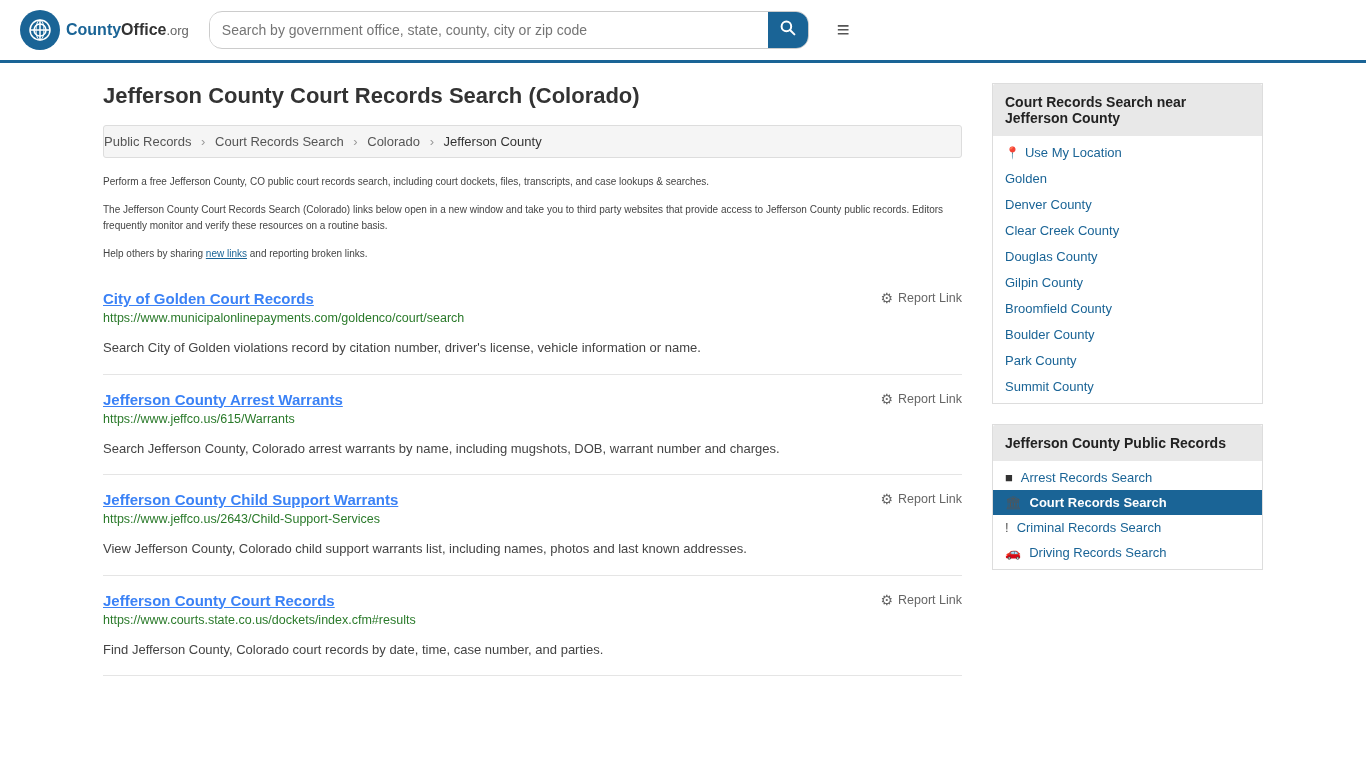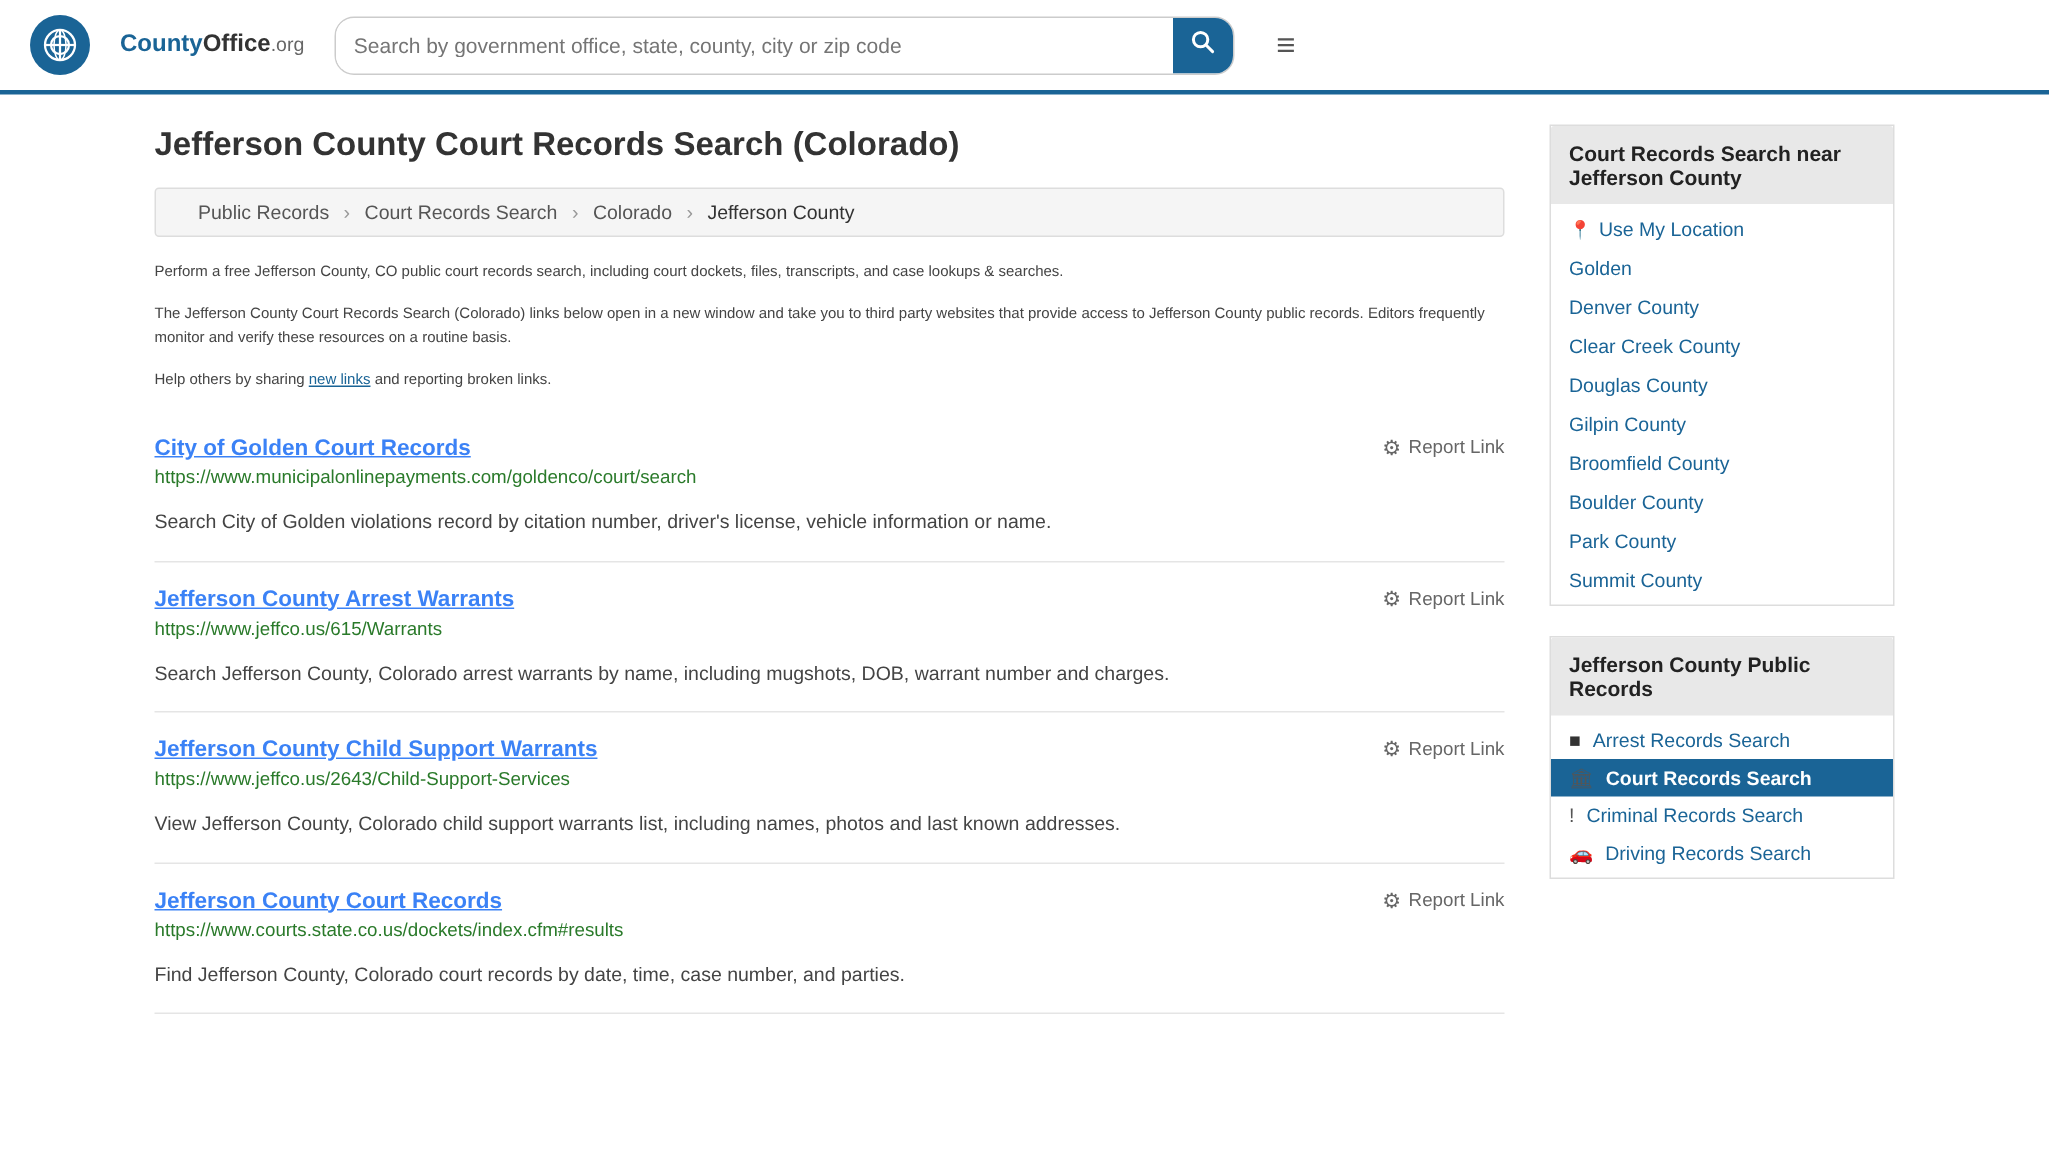--- a/index.html
+++ b/index.html
@@ -10,21 +10,21 @@
       background: #fff;
       border-bottom: 3px solid #1a6496;
       padding: 10px 20px;
       display: flex;
       align-items: center;
       gap: 20px;
     }
     .logo-area {
       display: flex;
       align-items: center;
-      gap: 20px;
+      gap: 6px;
       text-decoration: none;
       color: #333;
       font-size: 16px;
       font-weight: bold;
       white-space: nowrap;
       text-align: center;
     }
     .logo-circle {
       width: 40px;
       height: 40px;
@@ -94,21 +94,21 @@
       font-size: 22px;
       font-weight: bold;
       color: #333;
       margin-bottom: 16px;
     }
 
     
     .breadcrumb {
       background: #f5f5f5;
       border: 1px solid #ddd;
-      padding: 8px 28px;
+      padding: 8px 0;
       border-radius: 3px;
       margin-bottom: 16px;
       font-size: 13px;
       color: #555;
     }
     .breadcrumb a {
       color: #555;
       text-decoration: none;
     }
     .breadcrumb .sep { margin: 0 6px; color: #999; }
@@ -163,21 +163,21 @@
     }
     .record-desc {
       font-size: 13px;
       color: #444;
       line-height: 1.5;
       margin-top: 13px;
     }
 
     
     .sidebar {
-      width: 230px;
+      width: 271px;
       flex-shrink: 0;
     }
     .sidebar-section-title {
       background: #e8e8e8;
       padding: 10px 12px;
       font-weight: bold;
       font-size: 14px;
       color: #222;
       margin-bottom: 0;
       border-radius: 2px 2px 0 0;

